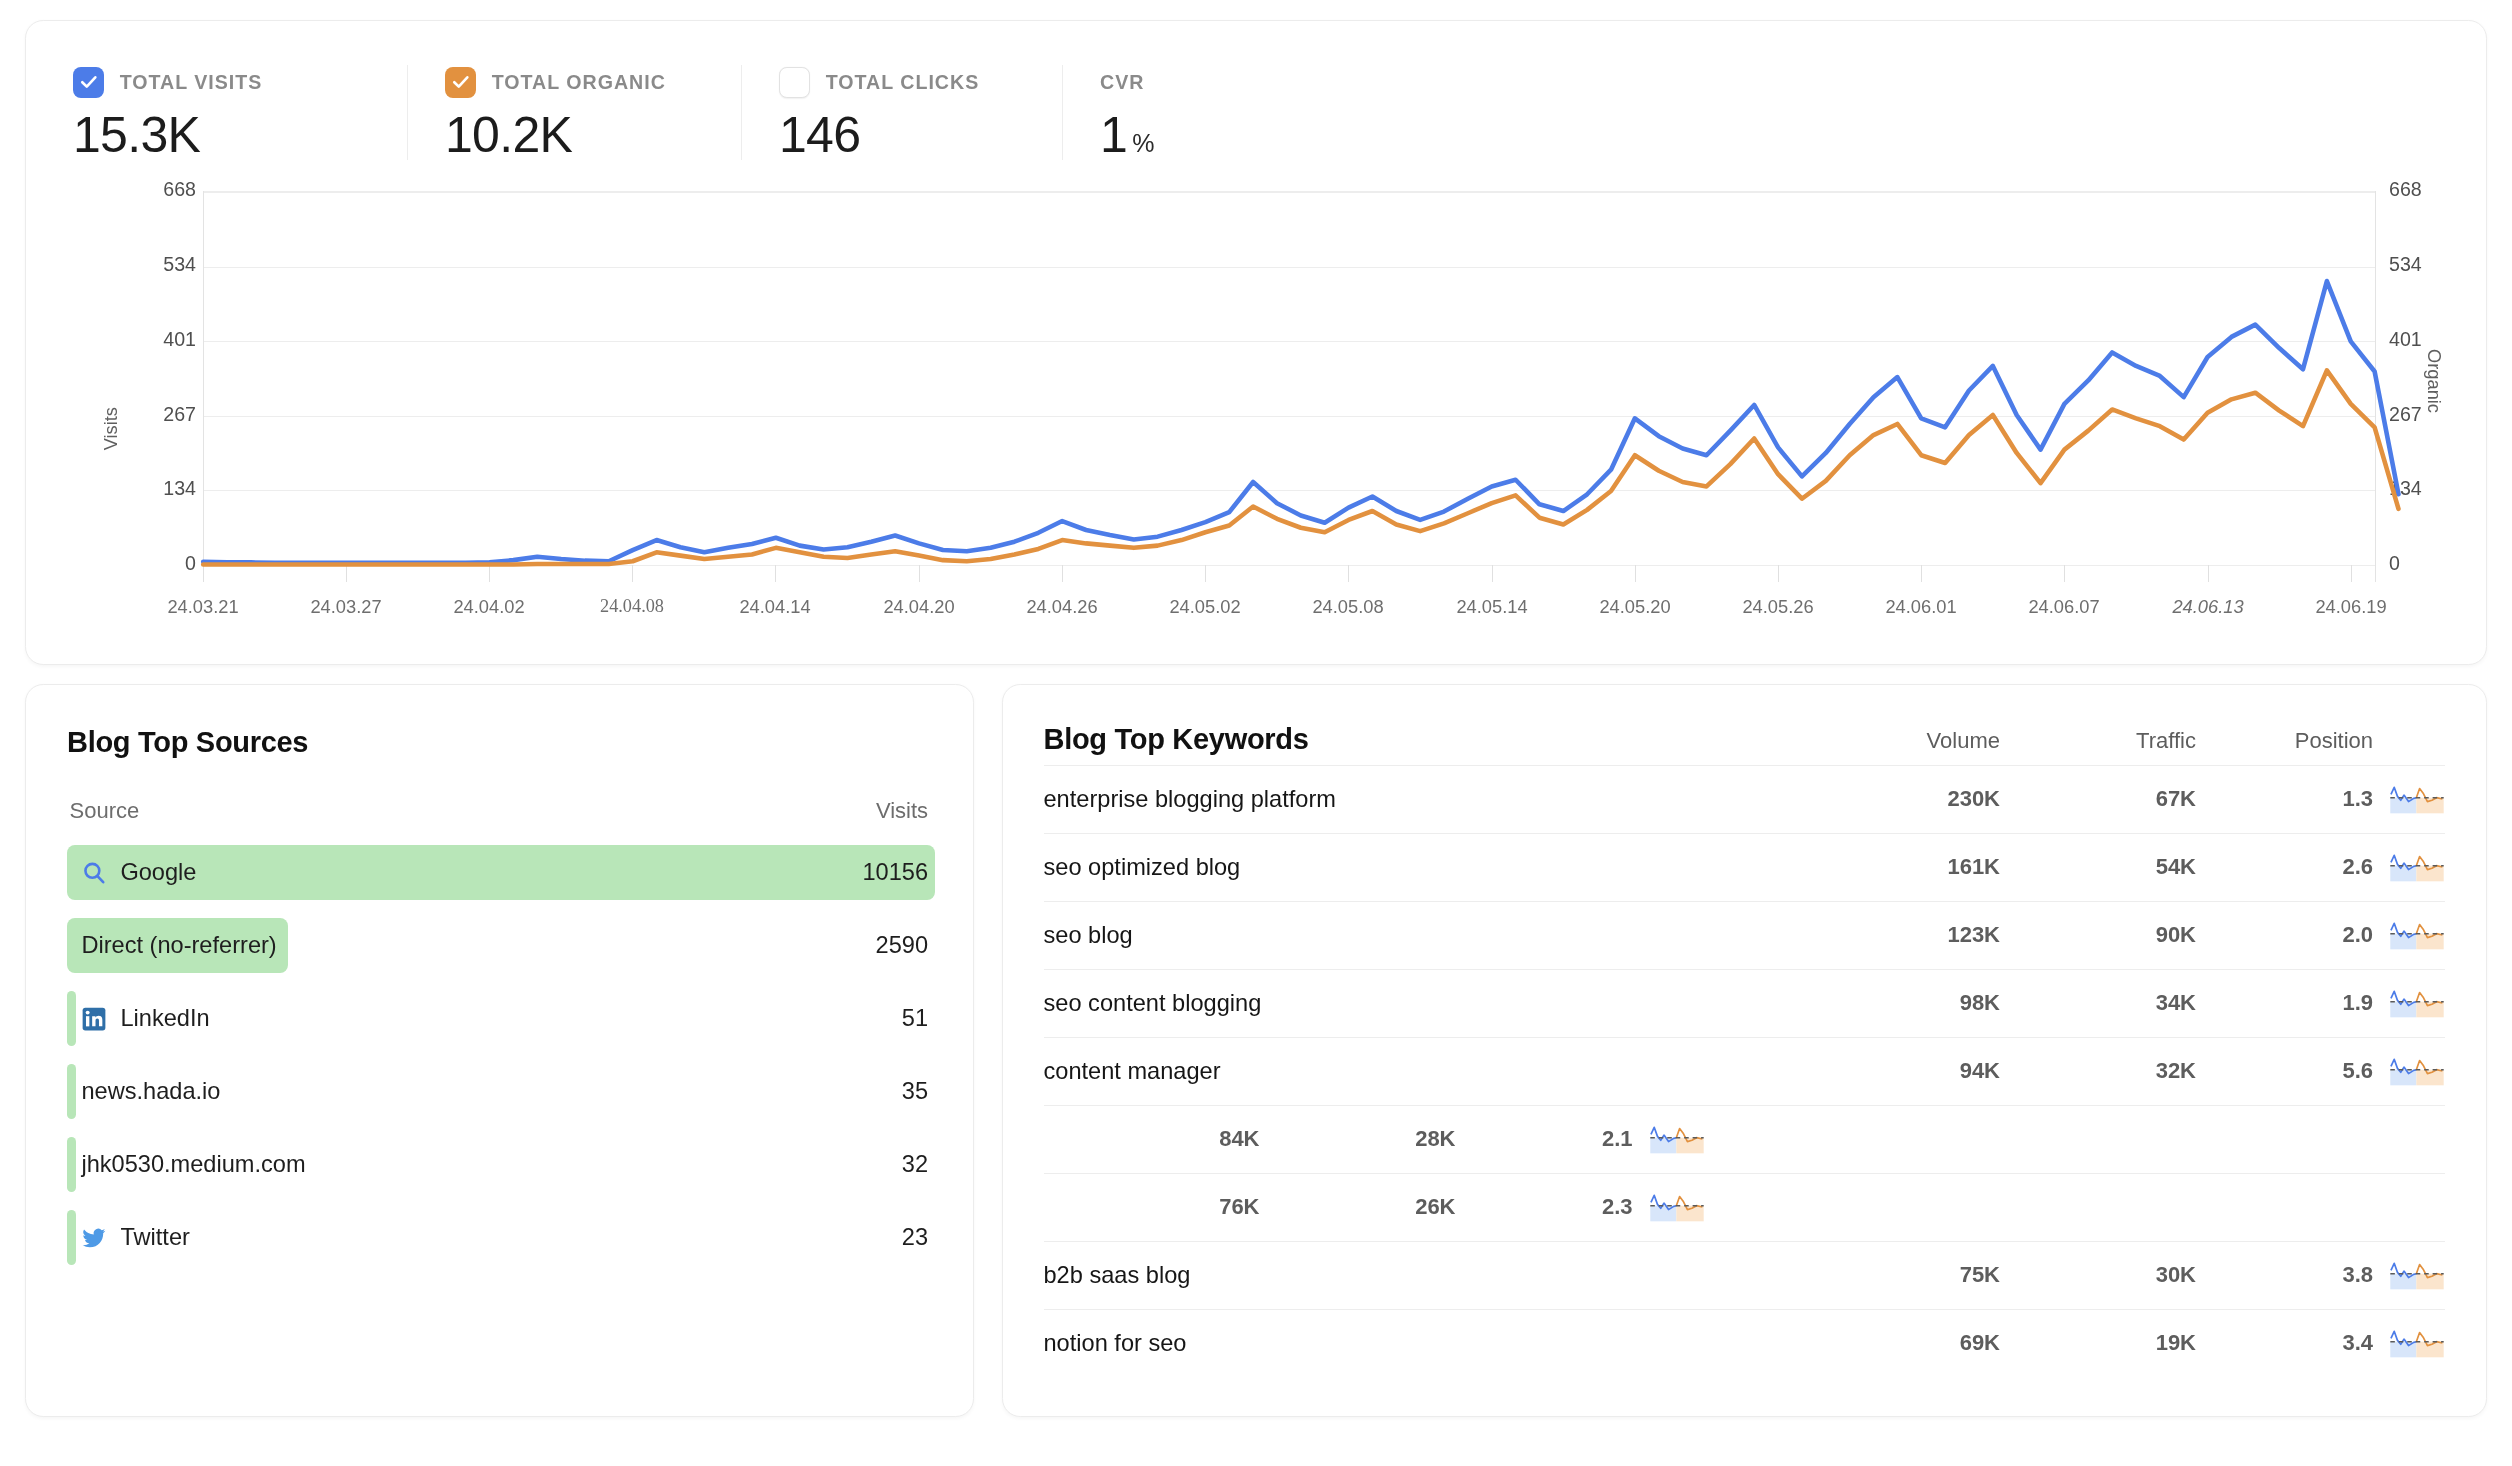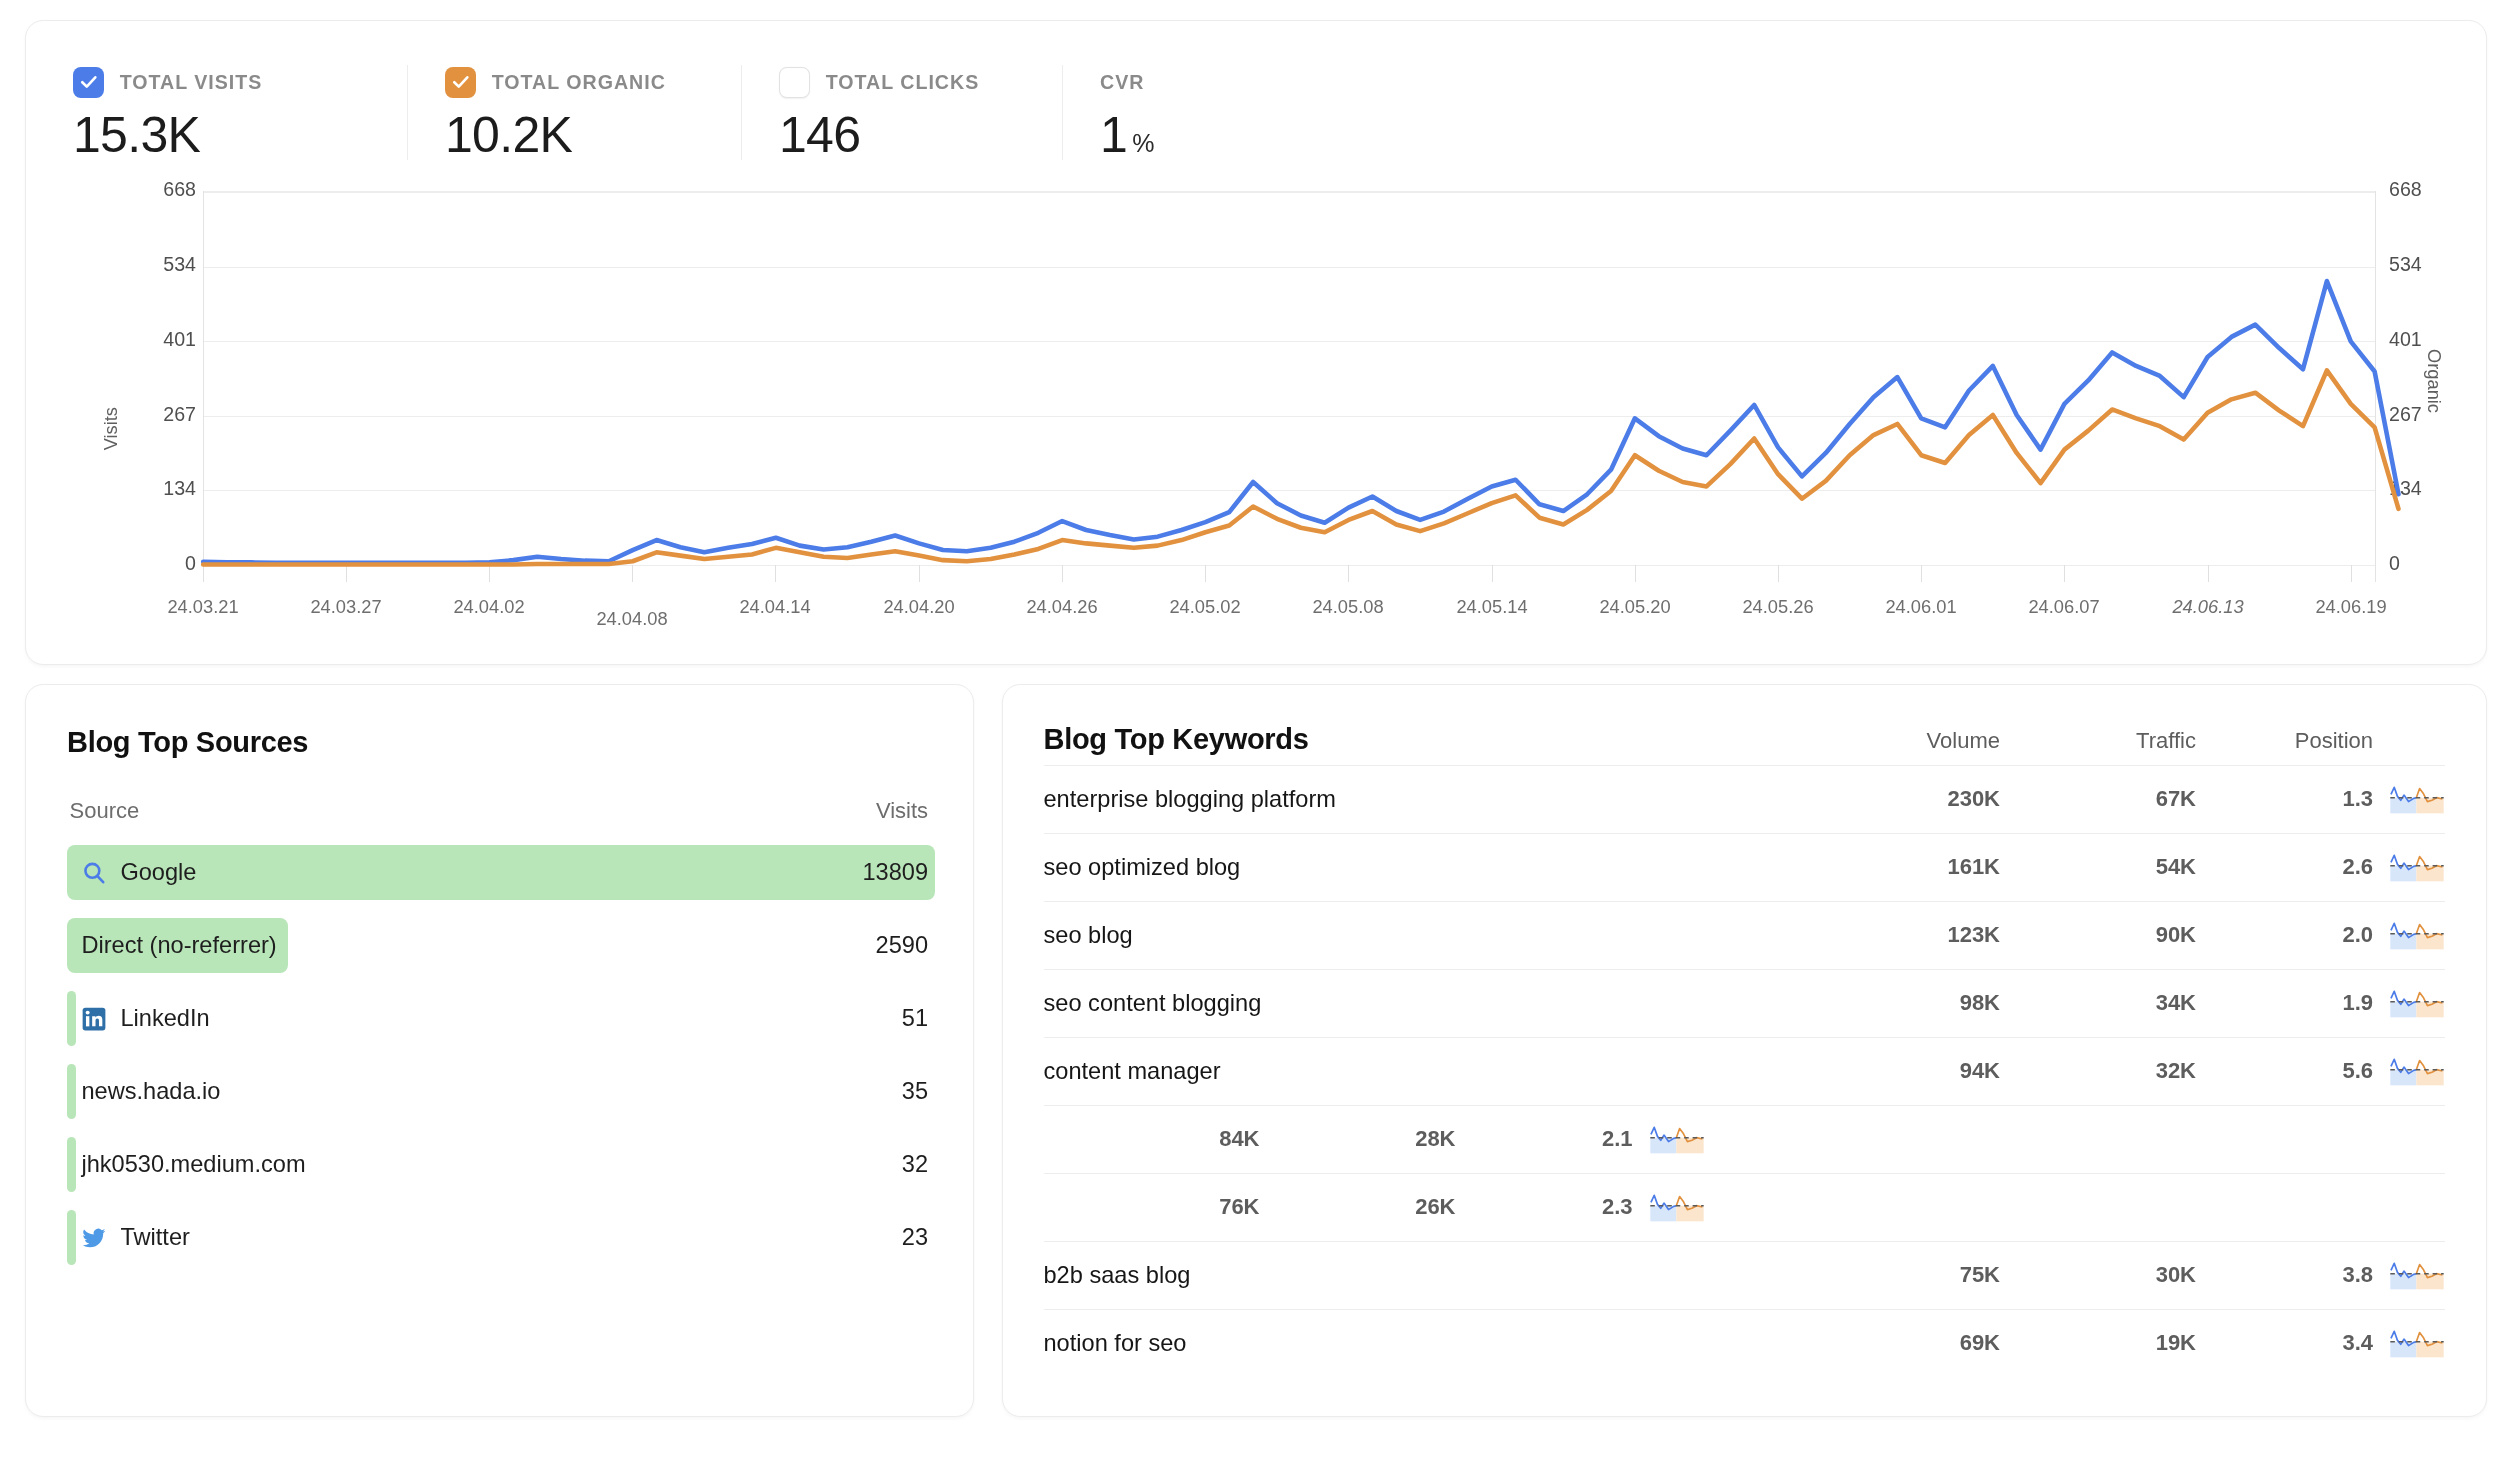--- a/index.html
+++ b/index.html
@@ -228,21 +228,21 @@
           <div class="axisline" style="left:177px;top:11.8px;height:391px;"></div>
           <div class="axisline" style="left:2349px;top:11.8px;height:391px;"></div>
           <div class="ylabel left">Visits</div>
           <div class="ylabel right">Organic</div>
           <div class="xtick" style="left:177px;top:416px;">24.03.21</div>
           <div class="axisline" style="left:177px;top:385px;height:17px;background:#e0e0e0;"></div>
           <div class="xtick" style="left:320px;top:416px;">24.03.27</div>
           <div class="axisline" style="left:320px;top:385px;height:17px;background:#e0e0e0;"></div>
           <div class="xtick" style="left:463px;top:416px;">24.04.02</div>
           <div class="axisline" style="left:463px;top:385px;height:17px;background:#e0e0e0;"></div>
-          <div class="xtick" style="left:606px;top:428px;">24.04.08</div>
+          <div class="xtick" style="left:606px;top:416px;font-family:Liberation Serif, serif;">24.04.08</div>
           <div class="axisline" style="left:606px;top:385px;height:17px;background:#e0e0e0;"></div>
           <div class="xtick" style="left:749px;top:416px;">24.04.14</div>
           <div class="axisline" style="left:749px;top:385px;height:17px;background:#e0e0e0;"></div>
           <div class="xtick" style="left:893px;top:416px;">24.04.20</div>
           <div class="axisline" style="left:893px;top:385px;height:17px;background:#e0e0e0;"></div>
           <div class="xtick" style="left:1036px;top:416px;">24.04.26</div>
           <div class="axisline" style="left:1036px;top:385px;height:17px;background:#e0e0e0;"></div>
           <div class="xtick" style="left:1179px;top:416px;">24.05.02</div>
           <div class="axisline" style="left:1179px;top:385px;height:17px;background:#e0e0e0;"></div>
           <div class="xtick" style="left:1322px;top:416px;">24.05.08</div>
@@ -284,21 +284,21 @@
         <div class="src-bar" style="width:868px;"></div>
         <div class="src-name">
           <span>
                 <svg class="sico" viewBox="0 0 24 24" fill="none" stroke="#4c7ce8" stroke-width="2.4" stroke-linecap="round">
                   <circle cx="10.5" cy="10" r="6.4"></circle>
                   <line x1="15.2" y1="14.8" x2="20.5" y2="20.5"></line>
                 </svg>
               </span>
           <span>Google</span>
         </div>
-        <div class="src-val">13809</div>
+        <div class="src-val">10156</div>
       </div>
           <div class="src-row">
         <div class="src-bar" style="width:221px;"></div>
         <div class="src-name">
 
           <span>Direct (no-referrer)</span>
         </div>
         <div class="src-val">2590</div>
       </div>
           <div class="src-row">

